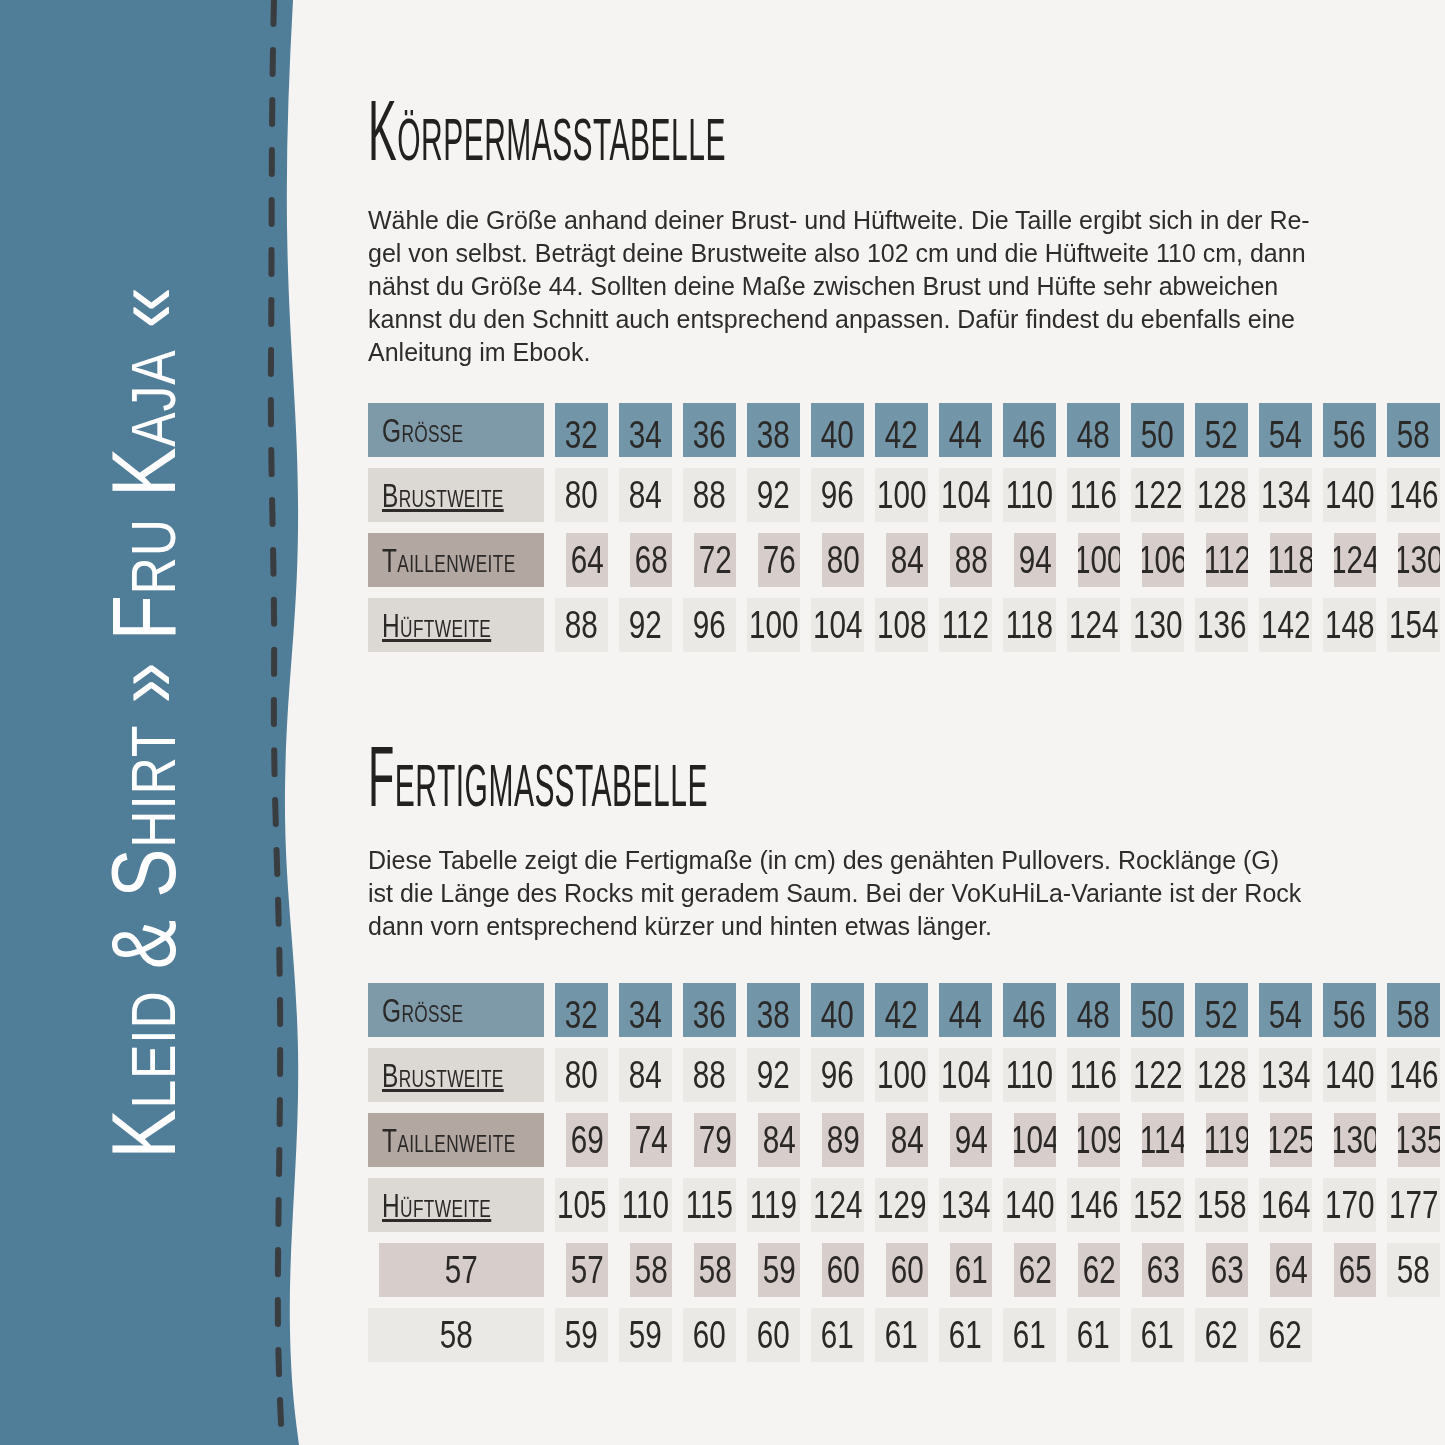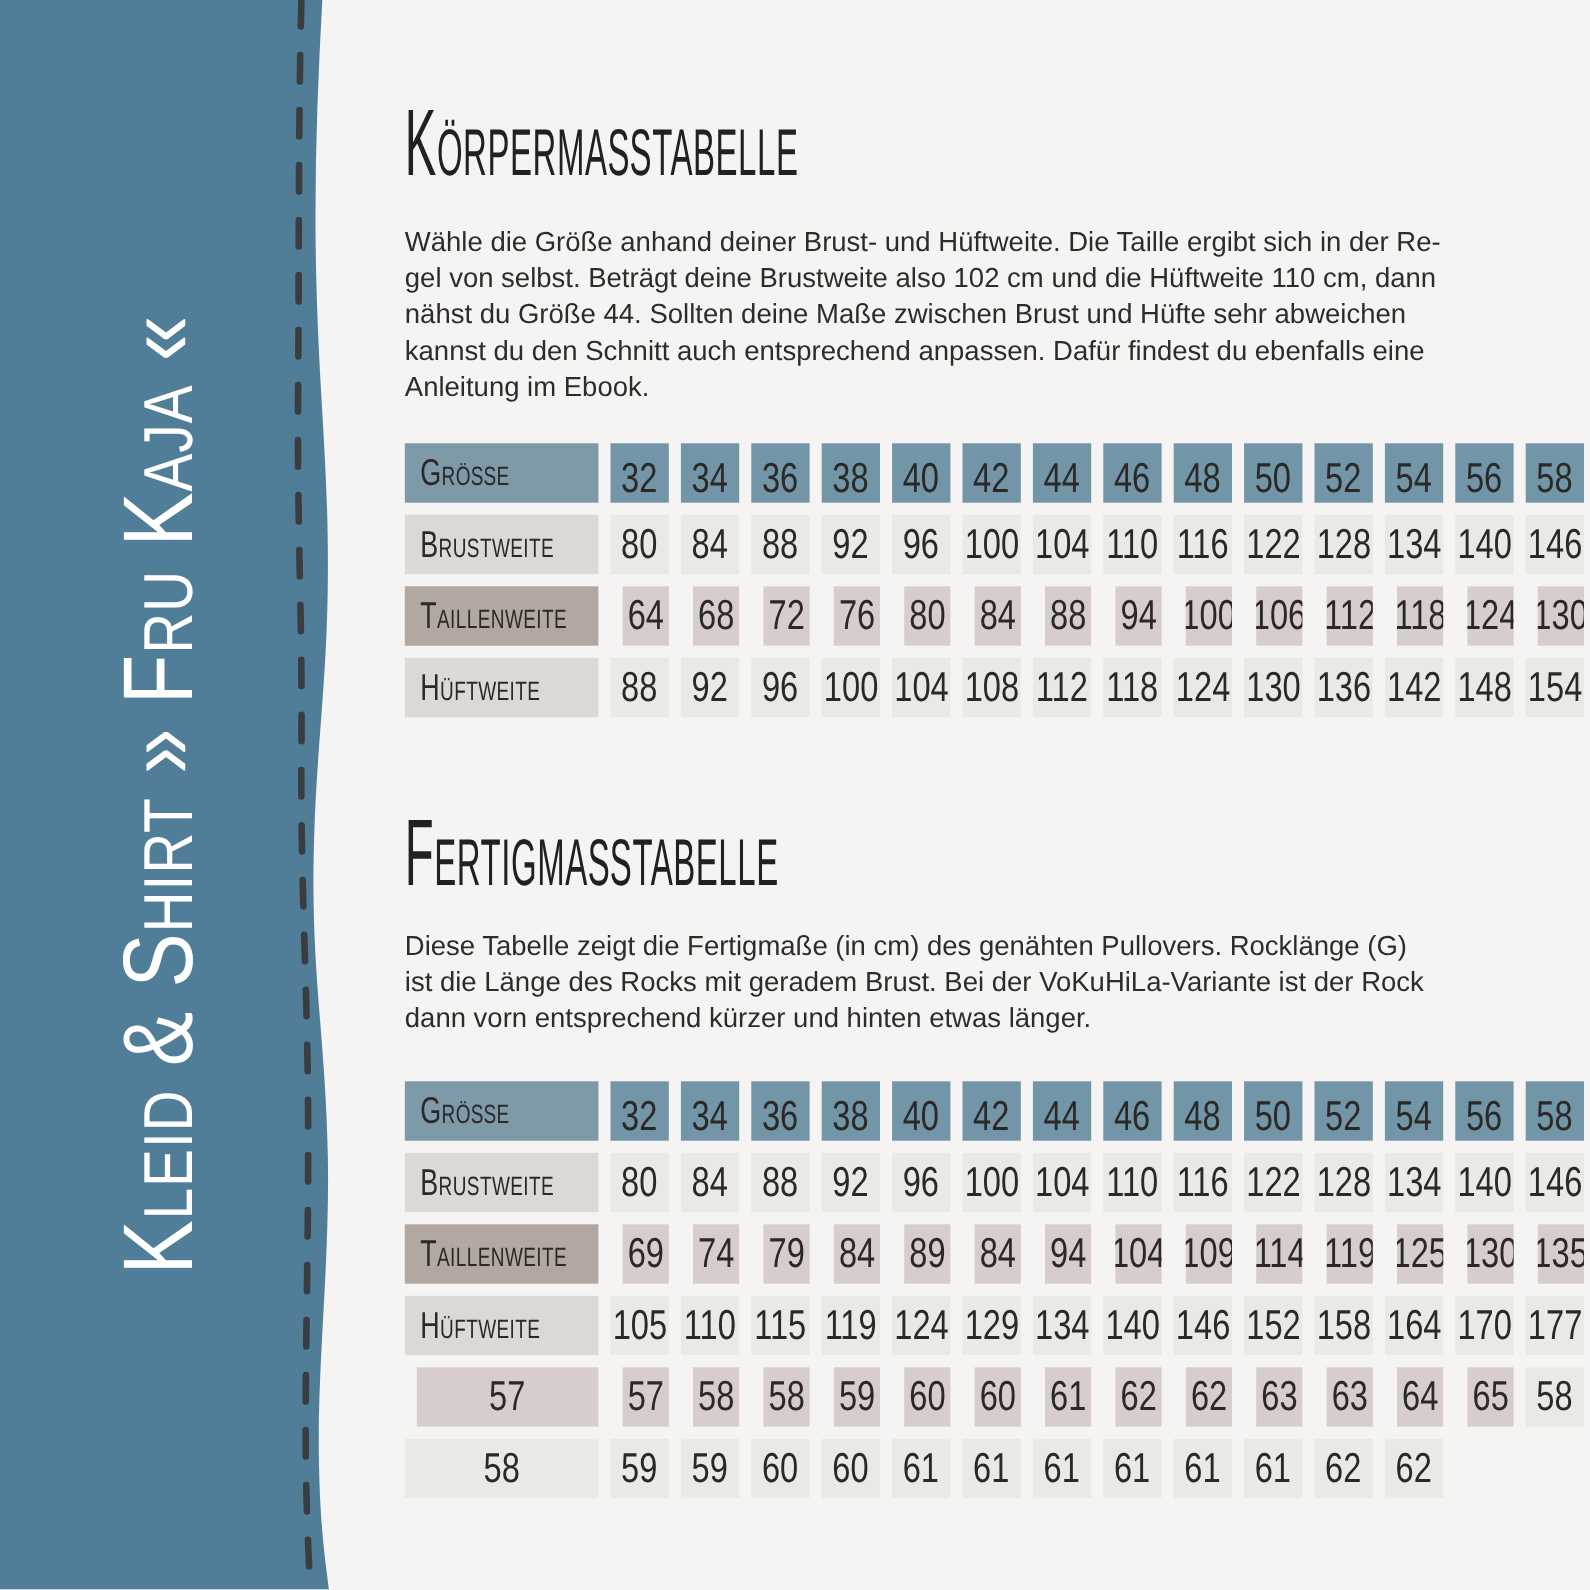--- a/index.html
+++ b/index.html
@@ -95,21 +95,21 @@
   .cell .num {
     font-size: 38px;
     color: #2b2927;
     transform: scaleX(0.78);
     transform-origin: center center;
     white-space: nowrap;
   }
 
   .header-label-cell { background: var(--groesse-label-cell, #7e99a8); }
   .header-cell       { background: var(--header-cell, #7295a8); align-items: flex-end; }
-  .light-label       { background: var(--light-label-cell, #dcd9d5); }
+  .light-label       { background: var(--light-label-cell, #dcd9d5); text-decoration: underline; }
   .light-value       { background: var(--light-value-cell, #ebe9e6); }
   .mauve-label       { background: var(--mauve-label-cell, #b3a7a2); }
   .mauve-value       { background: var(--mauve-value-cell, #d7cecb); margin-left: 11px; }
 </style>
 </head>
 <body>
 
 <svg class="sidebar-svg" viewBox="0 0 1445 1445" aria-hidden="true">
   <path d="M0 0 L293 0
            C288 90 285 180 288 270
@@ -323,21 +323,21 @@
       </div>
       <div class="cell light-value">
         <span class="num">154</span>
       </div>
     </div>
 
   <h1 class="section-title title-2">Fertigmaßtabelle</h1>
 
   <div class="paras paras-2">
       <p class="para">Diese Tabelle zeigt die Fertigmaße (in cm) des genähten Pullovers. Rocklänge (G)
-ist die Länge des Rocks mit geradem Brust. Bei der VoKuHiLa-Variante ist der Rock
+ist die Länge des Rocks mit geradem Saum. Bei der VoKuHiLa-Variante ist der Rock
 dann vorn entsprechend kürzer und hinten etwas länger.</p>
     </div>
 
   <div class="size-table table-2">
       <div class="cell label-cell header-label-cell">
         <span class="txt">Größe</span>
       </div>
       <div class="cell header-cell">
         <span class="num">32</span>
       </div>

